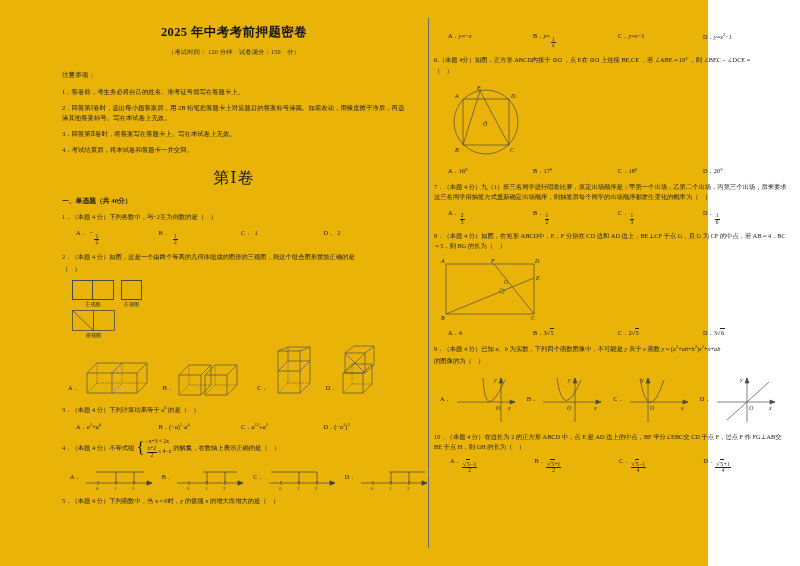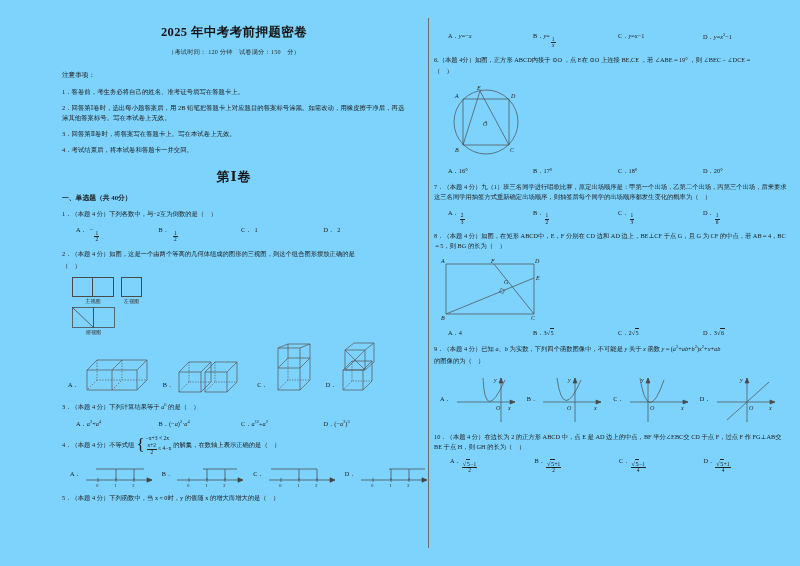--- a/index.html
+++ b/index.html
@@ -4,34 +4,34 @@
 <style>
   * { box-sizing: border-box; }
   html, body { margin:0; padding:0; }
   body {
     width:800px; height:566px;
     background:#ffffff;
     font-family:"Liberation Serif","DejaVu Serif",serif;
     color:#1a1a1a;
     overflow:hidden;
   }
-  .page { position:relative; width:800px; height:566px; background:#7dd3fc; }
+  .page { position:relative; width:708px; height:566px; background:#eab308; }
   .col { position:absolute; top:0; height:566px; overflow:hidden; }
   .col-left  { left:0;   width:428px; padding:14px 22px 0 62px; }
   .col-right { left:428px; width:372px; padding:22px 12px 0 6px; }
   .divider { position:absolute; left:428px; top:18px; width:1px; height:530px; background:#6b6b6b; }
 
   .doc-title { text-align:center; font-size:12.5px; font-weight:bold; letter-spacing:0.4px; margin:10px 0 0 0; color:#141414; }
   .doc-subject { text-align:center; font-size:15px; font-weight:bold; letter-spacing:9px; margin:7px 0 0 0; color:#141414; }
   .doc-meta { text-align:center; font-size:6.2px; margin:7px 0 0 0; color:#2a2a2a; letter-spacing:0.2px; }
 
   .notice-head { font-size:6.6px; margin:14px 0 0 0; color:#1c1c1c; }
   .notice-item { font-size:6.4px; margin:7px 0 0 0; line-height:1.45; color:#1c1c1c; }
 
-  .vol-title { text-align:center; font-size:13px; font-weight:bold; margin:14px 0 4px 0; letter-spacing:1px; }
+  .vol-title { text-align:center; font-size:16px; font-weight:normal; margin:14px 0 4px 0; letter-spacing:1px; }
   .section-head { font-size:6.8px; font-weight:bold; margin:7px 0 0 0; }
   .q { font-size:6.3px; line-height:1.55; margin:6px 0 0 0; color:#1c1c1c; }
   .q-cont { font-size:6.3px; line-height:1.55; margin:2px 0 0 0; }
   .opts { display:flex; font-size:6.3px; margin:7px 0 0 0; padding-left:14px; }
   .opt { width:25%; white-space:nowrap; }
   .opt-lbl { margin-right:3px; }
   i.v { font-style:italic; font-family:"Liberation Serif",serif; }
 
   
   .frac { display:inline-flex; flex-direction:column; vertical-align:-0.42em; text-align:center; margin:0 1px; line-height:1.02; }

